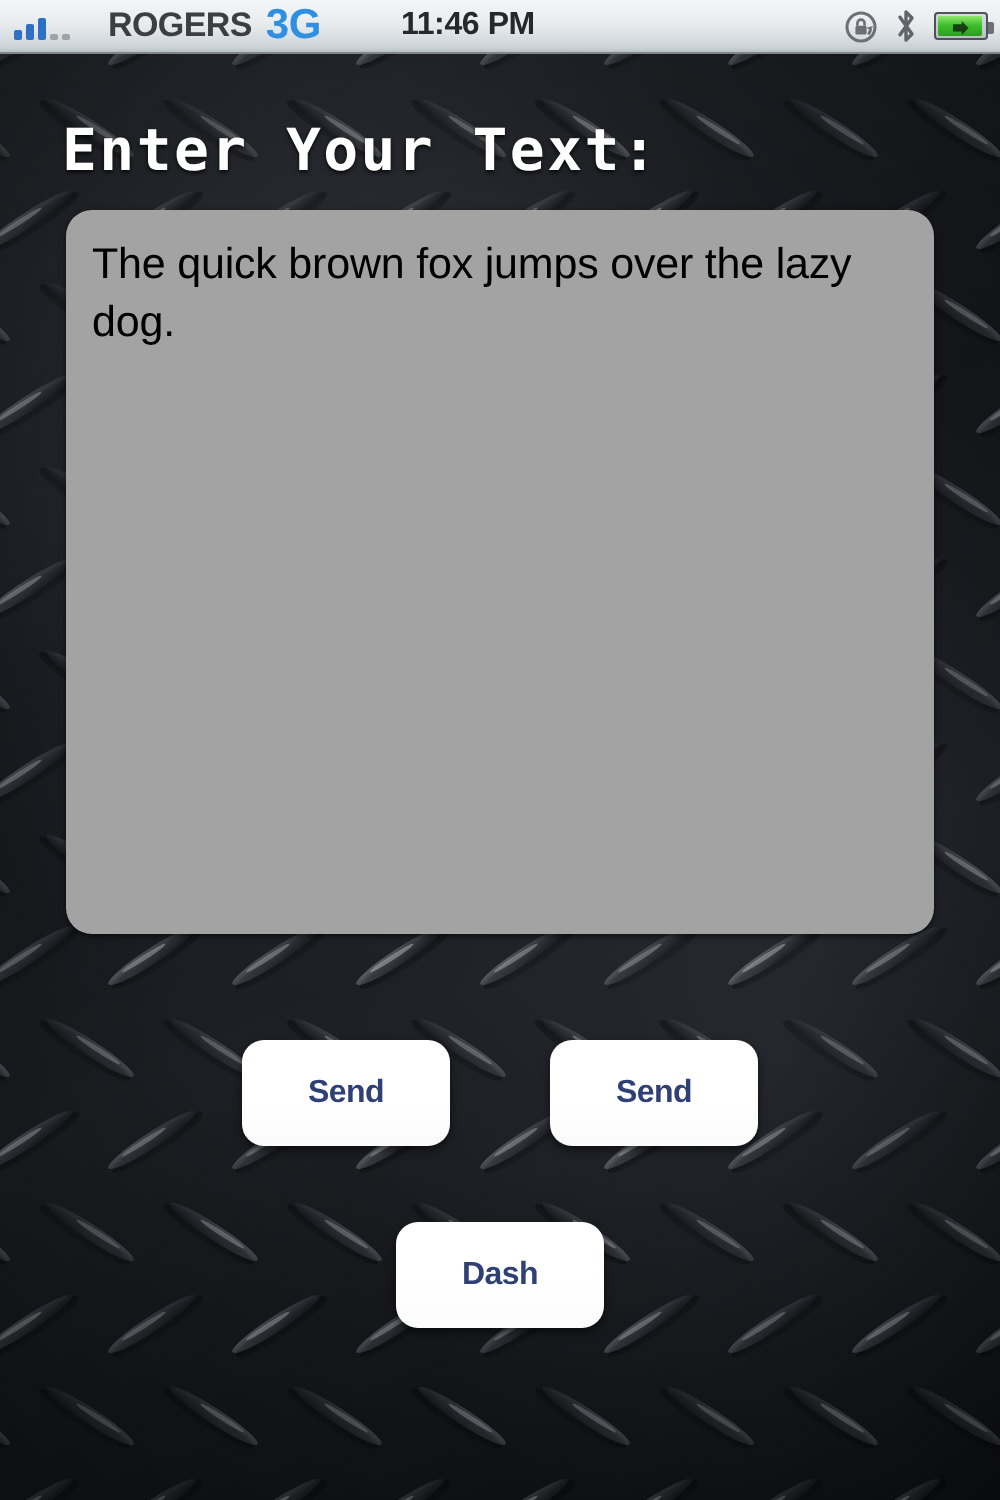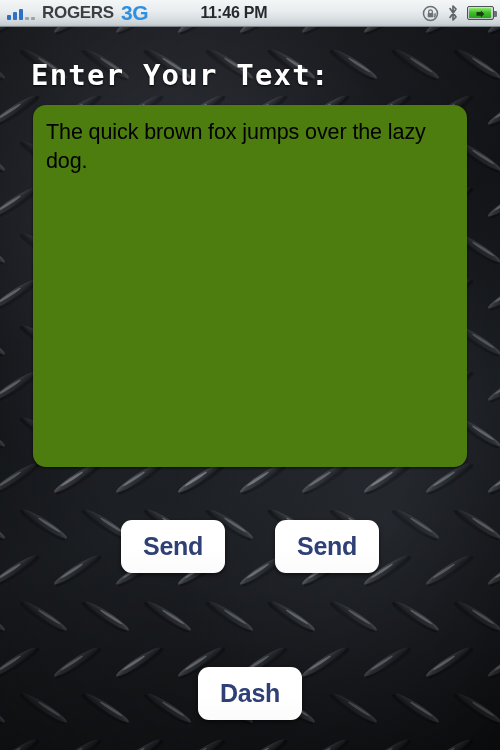--- a/index.html
+++ b/index.html
@@ -86,20 +86,21 @@
   .sig-bar.b3 { height: 11px; }
   .sig-bar.off {
     background: #9aa3a9;
     height: 3px;
   }
   #carrier {
     font-size: 17px;
     font-weight: bold;
     color: #3b3f42;
     letter-spacing: -0.3px;
+    margin-left: 12px;
   }
   #network {
     font-size: 21px;
     font-weight: bold;
     color: #2f8fe0;
     letter-spacing: -0.2px;
   }
   #clock {
     position: absolute;
     left: 0; right: 0;
@@ -168,21 +169,21 @@
     z-index: 5;
   }
 
   
   #textbox {
     position: absolute;
     left: 33px;
     top: 105px;
     width: 434px;
     height: 362px;
-    background: #4d7c0f;
+    background: #a3a3a3;
     border-radius: 13px;
     box-sizing: border-box;
     padding: 13px 12px 10px 13px;
     box-shadow: 0 1px 3px rgba(0,0,0,0.6);
     overflow: hidden;
     z-index: 5;
   }
   #textbox-value {
     font-family: "Liberation Sans", sans-serif;
     font-size: 21.5px;
@@ -198,37 +199,37 @@
   .btn-row {
     position: absolute;
     left: 0;
     width: 500px;
     display: flex;
     justify-content: center;
     gap: 50px;
     z-index: 5;
   }
   #btn-row-1 { top: 520px; }
-  #btn-row-2 { top: 667px; text-align: right; }
+  #btn-row-2 { top: 611px; text-align: right; }
 
   .btn {
     width: 104px;
     height: 53px;
     background: linear-gradient(to bottom, #ffffff 0%, #ffffff 55%, #fbfbfb 100%);
     border-radius: 11px;
     display: flex;
     align-items: center;
     justify-content: center;
     box-shadow: 0 2px 4px rgba(0,0,0,0.55);
     cursor: pointer;
     box-sizing: border-box;
   }
   .btn-label {
     font-family: "Liberation Sans", sans-serif;
-    font-size: 25px;
+    font-size: 16px;
     font-weight: bold;
     color: #2f4077;
     letter-spacing: -0.3px;
   }
 </style>
 </head>
 <body>
 
 <div id="screen">
 

